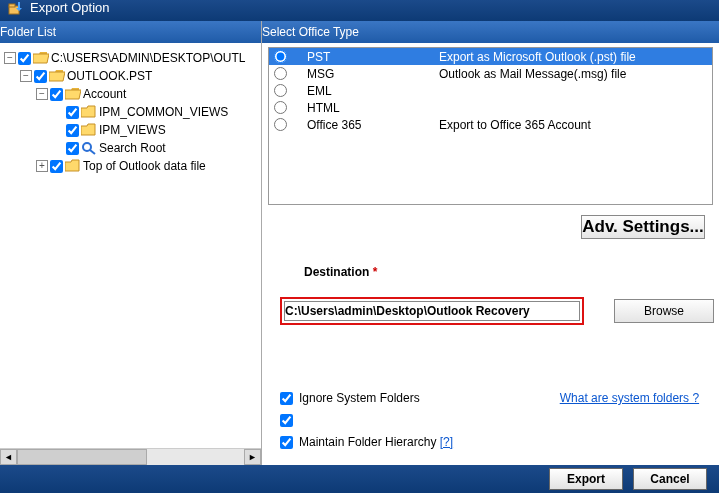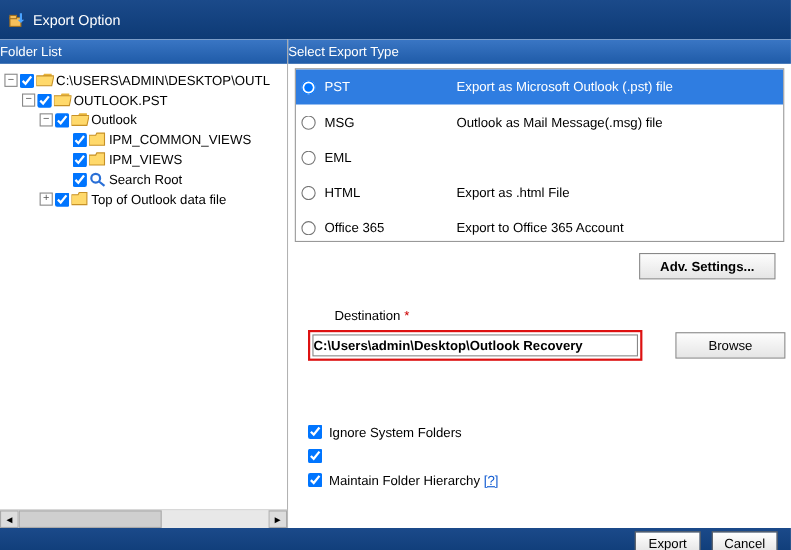--- a/index.html
+++ b/index.html
@@ -1,55 +1,55 @@
 <!DOCTYPE html>
 <html><head>
 <meta charset="utf-8">
 <style>
   * { box-sizing: border-box; margin: 0; padding: 0; font-family: "Segoe UI", Tahoma, sans-serif; }
   body { background: #fff; width: 719px; height: 500px; overflow: hidden; font-size: 12px; }
-  .titlebar { background: linear-gradient(#1b4a8a, #0d3a75); height: 36px; color: #fff; display: flex; align-items: center; padding: 0 8px; font-size: 13px; font-weight: normal; }
+  .titlebar { background: linear-gradient(#1b4a8a, #0d3a75); height: 21px; color: #fff; display: flex; align-items: flex-start; padding: 0 8px; font-size: 13px; font-weight: normal; }
   .titlebar svg { margin-right: 6px; }
   .content { display: flex; height: 444px; }
   .left-panel { width: 262px; background: #fff; border-right: 1px solid #aaa; display:flex; flex-direction:column;}
   .panel-header { background: linear-gradient(#3a76c4, #1f5ba8); color: #fff; font-weight: normal; font-size: 12px; padding: 4px 0; }
   .tree { flex:1; overflow:auto; padding: 6px 4px; white-space: nowrap; font-size: 12px; color:#000; }
   .tree-row { display:flex; align-items:center; height:18px; }
   .indent { display:inline-block; }
   .exp { width:12px; height:12px; border:1px solid #888; display:inline-flex; align-items:center; justify-content:center; font-size:10px; line-height:1; margin-right:2px; color:#555; background:#fff; cursor:pointer;}
   .exp.blank { border:none; background:transparent; }
   .chk { width:13px; height:13px; margin-right:2px; cursor:pointer;}
   .tree-row svg.folder, .tree-row svg.icon { width:16px; height:14px; margin-right:2px; flex-shrink:0; }
   .scroll-h { height:17px; background:#efefef; border-top:1px solid #ccc; display:flex; }
   .scroll-h .btn { width:17px; background:#ddd; border:1px solid #aaa; display:flex; align-items:center; justify-content:center; font-size:9px; cursor:pointer;}
   .scroll-h .track { flex:1; background:#e8e8e8; position:relative;}
   .scroll-h .thumb { position:absolute; left:0; top:0; bottom:0; width:130px; background:#cfcfcf; border:1px solid #aaa;}
   .right-panel { flex:1; background:#fff; display:flex; flex-direction:column;}
   .export-list { border:1px solid #999; margin:4px 6px 0 6px; height:158px; overflow:hidden;}
-  .export-row { display:flex; align-items:center; height:32px; font-size:12px;}
+  .export-row { display:flex; align-items:center; height:17px; font-size:12px;gap:12px;}
   .export-row.selected { background:#2f7de1; color:#fff; }
   .export-row .radio { width:22px; display:flex; justify-content:center;}
   .export-row .col1 { width:120px; padding-left:4px;}
   .export-row .col2 { flex:1; padding-left:4px;}
   .radio input { cursor:pointer;}
-  .adv-btn { align-self:flex-end; margin:10px 14px 0 0; width:124px; height:24px; background:linear-gradient(#fdfdfd,#e5e5e5); border:1px solid #888; font-size:12px; font-weight:bold; cursor:pointer;}
-  .dest-label { margin:26px 0 6px 18px; font-size:12px; font-weight:normal;padding-left:24px;}
+  .adv-btn { align-self:flex-end; margin:10px 14px 0 0; width:124px; height:24px; background:linear-gradient(#fdfdfd,#e5e5e5); border:1px solid #888; font-size:17px; font-weight:bold; cursor:pointer;}
+  .dest-label { margin:26px 0 18px 18px; font-size:12px; font-weight:bold;padding-left:24px;}
   .dest-label .req { color:#c00; }
   .dest-row { display:flex; align-items:center; margin-left:18px;}
   .dest-input-wrap { border:2px solid #d11; padding:2px; }
   .dest-input { width:296px; height:20px; border:1px solid #888; padding:2px 0; font-size:12px; font-weight:bold; background:#fff; }
   .browse-btn { margin-left:30px; width:100px; height:24px; background:linear-gradient(#fdfdfd,#e5e5e5); border:1px solid #888; font-size:12px; font-weight:normal; cursor:pointer;}
   .options { margin:58px 0 0 18px; font-size:12px;}
-  .opt-row { display:flex; align-items:flex-start; height:22px;}
+  .opt-row { display:flex; align-items:flex-end; height:22px;}
   .opt-row input { margin-right:6px; cursor:pointer;}
   .opt-row a, .help-link { color:#0b57d0; text-decoration:underline; cursor:pointer;}
   .opts-block { position:relative;}
   .sys-link-a { color:#0b57d0; text-decoration:underline; font-size:12px; cursor:pointer; margin-left: 140px;}
   .footer { background: linear-gradient(#1b4a8a, #0d3a75); height:28px; display:flex; align-items:center; justify-content:flex-end; padding:0 12px; gap:10px;}
-  .footer button { width:60px; height:22px; background:linear-gradient(#fff,#e2e2e2); border:1px solid #666; font-size:12px; font-weight:normal; cursor:pointer;}
+  .footer button { width:74px; height:22px; background:linear-gradient(#fff,#e2e2e2); border:1px solid #666; font-size:12px; font-weight:bold; cursor:pointer;}
 </style>
 </head>
 <body>
 
 <div class="titlebar">
   <svg width="16" height="16" viewBox="0 0 16 16">
       <rect x="1" y="6" width="10" height="8" fill="#f6c05b" stroke="#a07020"></rect>
       <rect x="1" y="4" width="6" height="3" fill="#f6c05b" stroke="#a07020"></rect>
       <path d="M10 2 L10 8 L8 8 L11 11 L14 8 L12 8 L12 2 Z" fill="#4aa3ff"></path>
     </svg>
@@ -85,21 +85,21 @@
       </div>
 
       <div class="tree-row">
         <span class="indent" style="width:32px"></span>
         <span class="exp">−</span>
         <input type="checkbox" class="chk" checked="" style="">
         <svg class="folder" viewBox="0 0 16 14">
             <path d="M0 3h6l1-2h7v2H0z" fill="#e8b43a"></path>
             <path d="M0 3h16l-2 9H0z" fill="#ffd96b" stroke="#c79126"></path>
           </svg>
-        <span>Outlook</span>
+        <span>Account</span>
       </div>
 
       <div class="tree-row">
         <span class="indent" style="width:48px"></span>
         <span class="exp blank"></span>
         <input type="checkbox" class="chk" checked="" style="">
         <svg class="folder" viewBox="0 0 16 14">
             <path d="M0 3h6l1-2h7v11H0z" fill="#ffd96b" stroke="#c79126"></path>
           </svg>
         <span>IPM_COMMON_VIEWS</span>
@@ -140,21 +140,21 @@
     <div class="scroll-h">
       <div class="btn">◄</div>
       <div class="track">
           <div class="thumb"></div>
         </div>
       <div class="btn">►</div>
     </div>
   </div>
 
   <div class="right-panel">
-    <div class="panel-header">Select Export Type</div>
+    <div class="panel-header">Select Office Type</div>
 
     <div class="export-list">
       <div class="export-row selected">
         <span class="radio">
             <input type="radio" name="et" checked="" style="">
           </span>
         <span class="col1">PST</span>
         <span class="col2">Export as Microsoft Outlook (.pst) file</span>
       </div>
       <div class="export-row">
@@ -168,21 +168,20 @@
         <span class="radio">
             <input type="radio" name="et" style="">
           </span>
         <span class="col1">EML</span>
       </div>
       <div class="export-row">
         <span class="radio">
             <input type="radio" name="et" style="">
           </span>
         <span class="col1">HTML</span>
-        <span class="col2">Export as .html File</span>
       </div>
       <div class="export-row">
         <span class="radio">
             <input type="radio" name="et" style="">
           </span>
         <span class="col1">Office 365</span>
         <span class="col2">Export to Office 365 Account</span>
       </div>
     </div>
 
@@ -195,20 +194,21 @@
       <span class="dest-input-wrap">
         <input class="dest-input" type="text" value="C:\Users\admin\Desktop\Outlook Recovery" style="">
       </span>
       <button class="browse-btn">Browse</button>
     </div>
 
     <div class="options opts-block">
       <div class="opt-row">
         <input type="checkbox" checked="" style="">
         <span>Ignore System Folders</span>
+        <a class="sys-link-a">What are system folders ?</a>
       </div>
       <div class="opt-row">
         <input type="checkbox" checked="" style="">
       </div>
       <div class="opt-row">
         <input type="checkbox" checked="" style="">
         <span>Maintain Folder Hierarchy</span>
         &nbsp;<a class="help-link">[?]</a>
       </div>
     </div>

